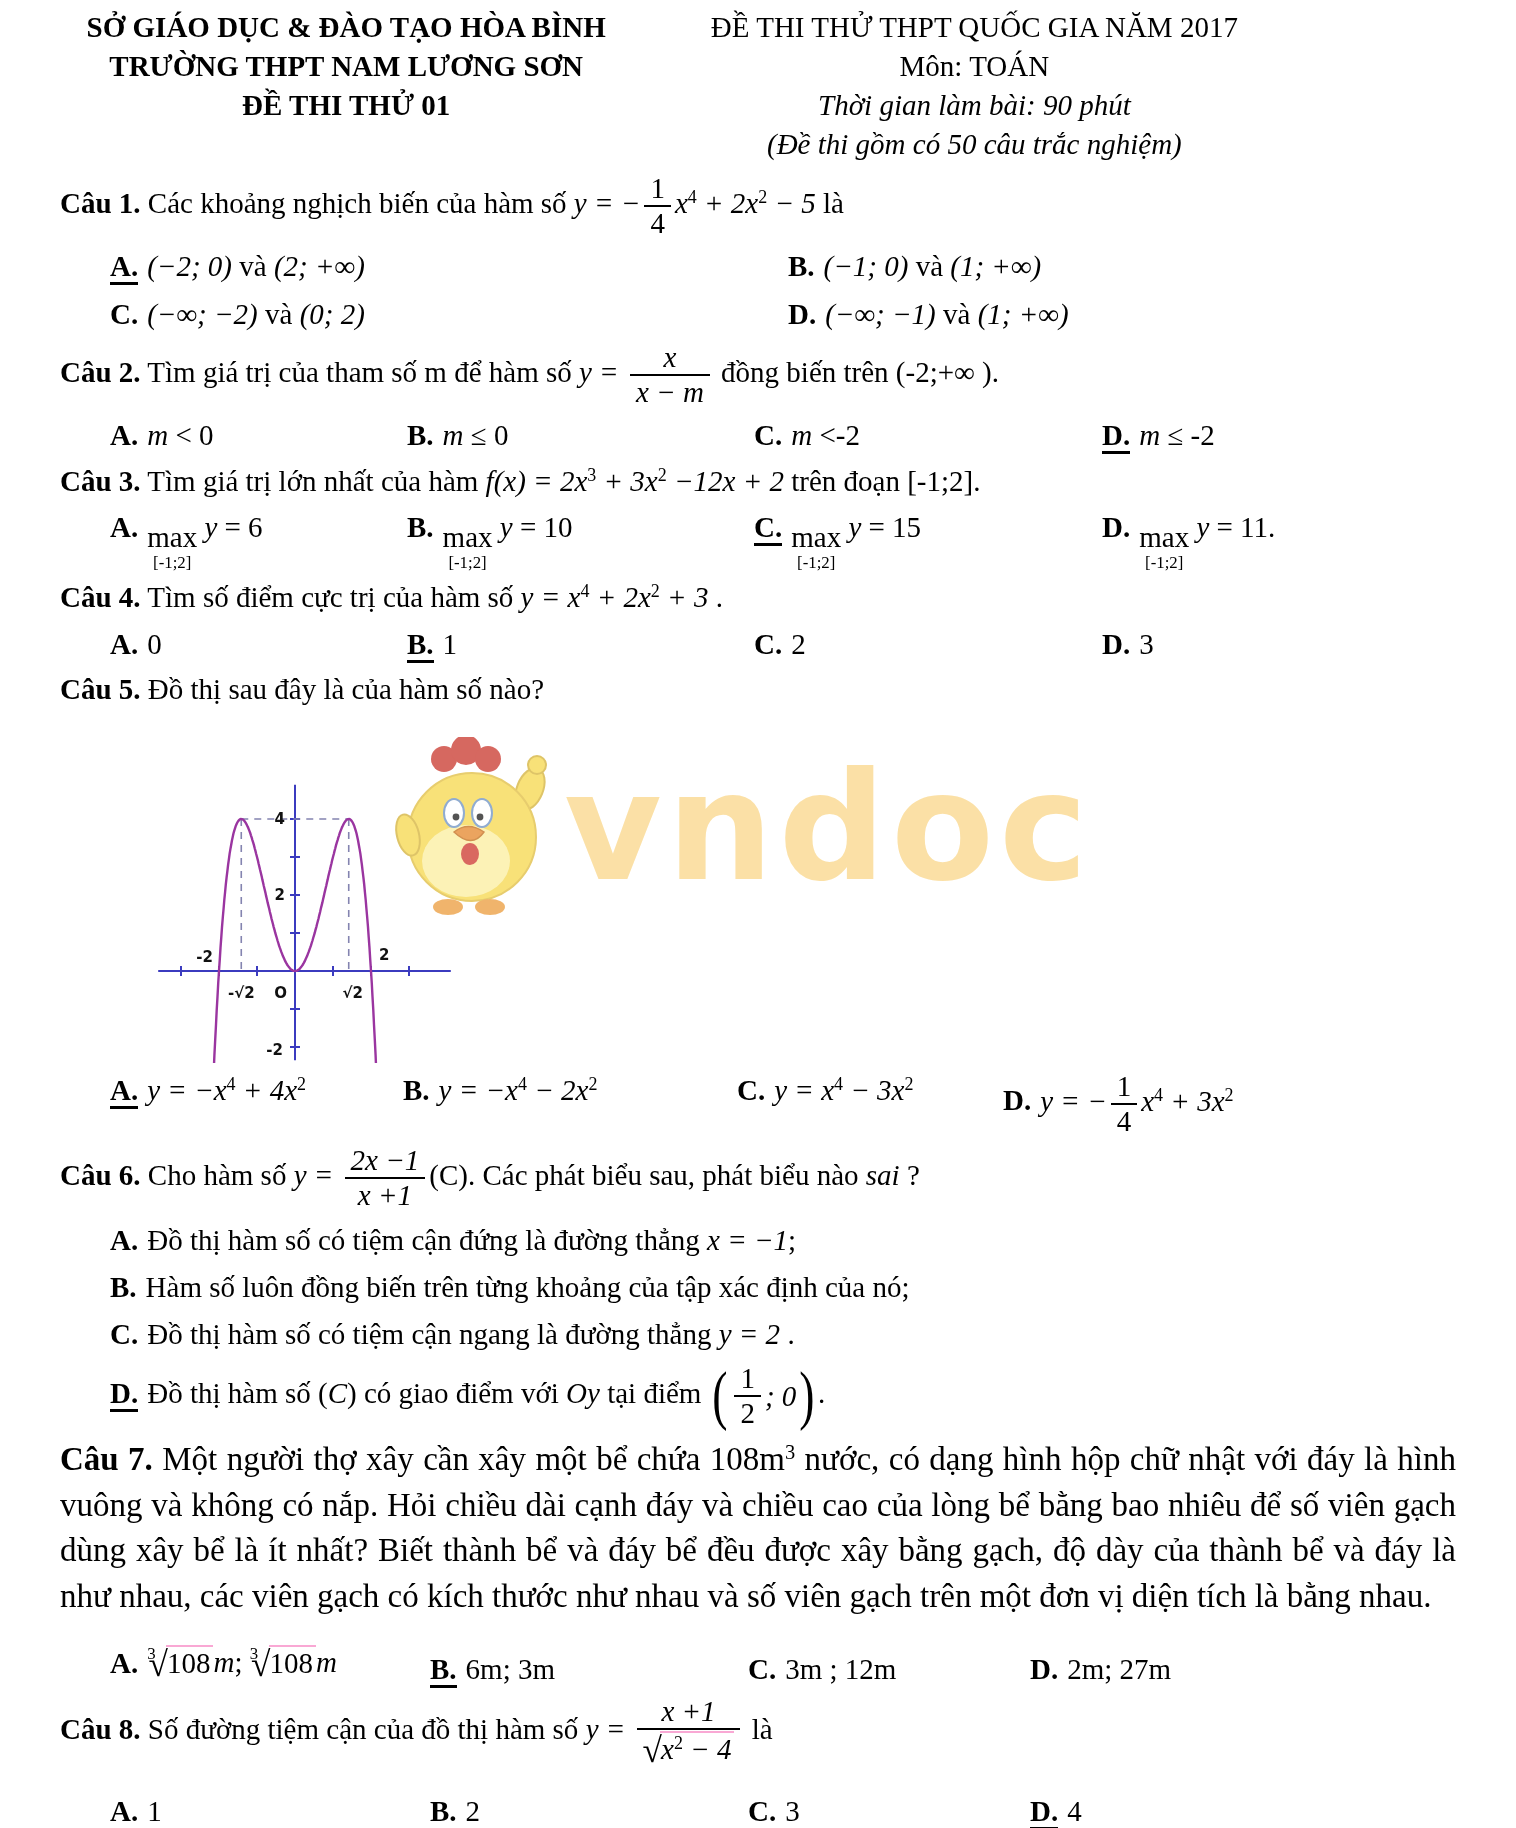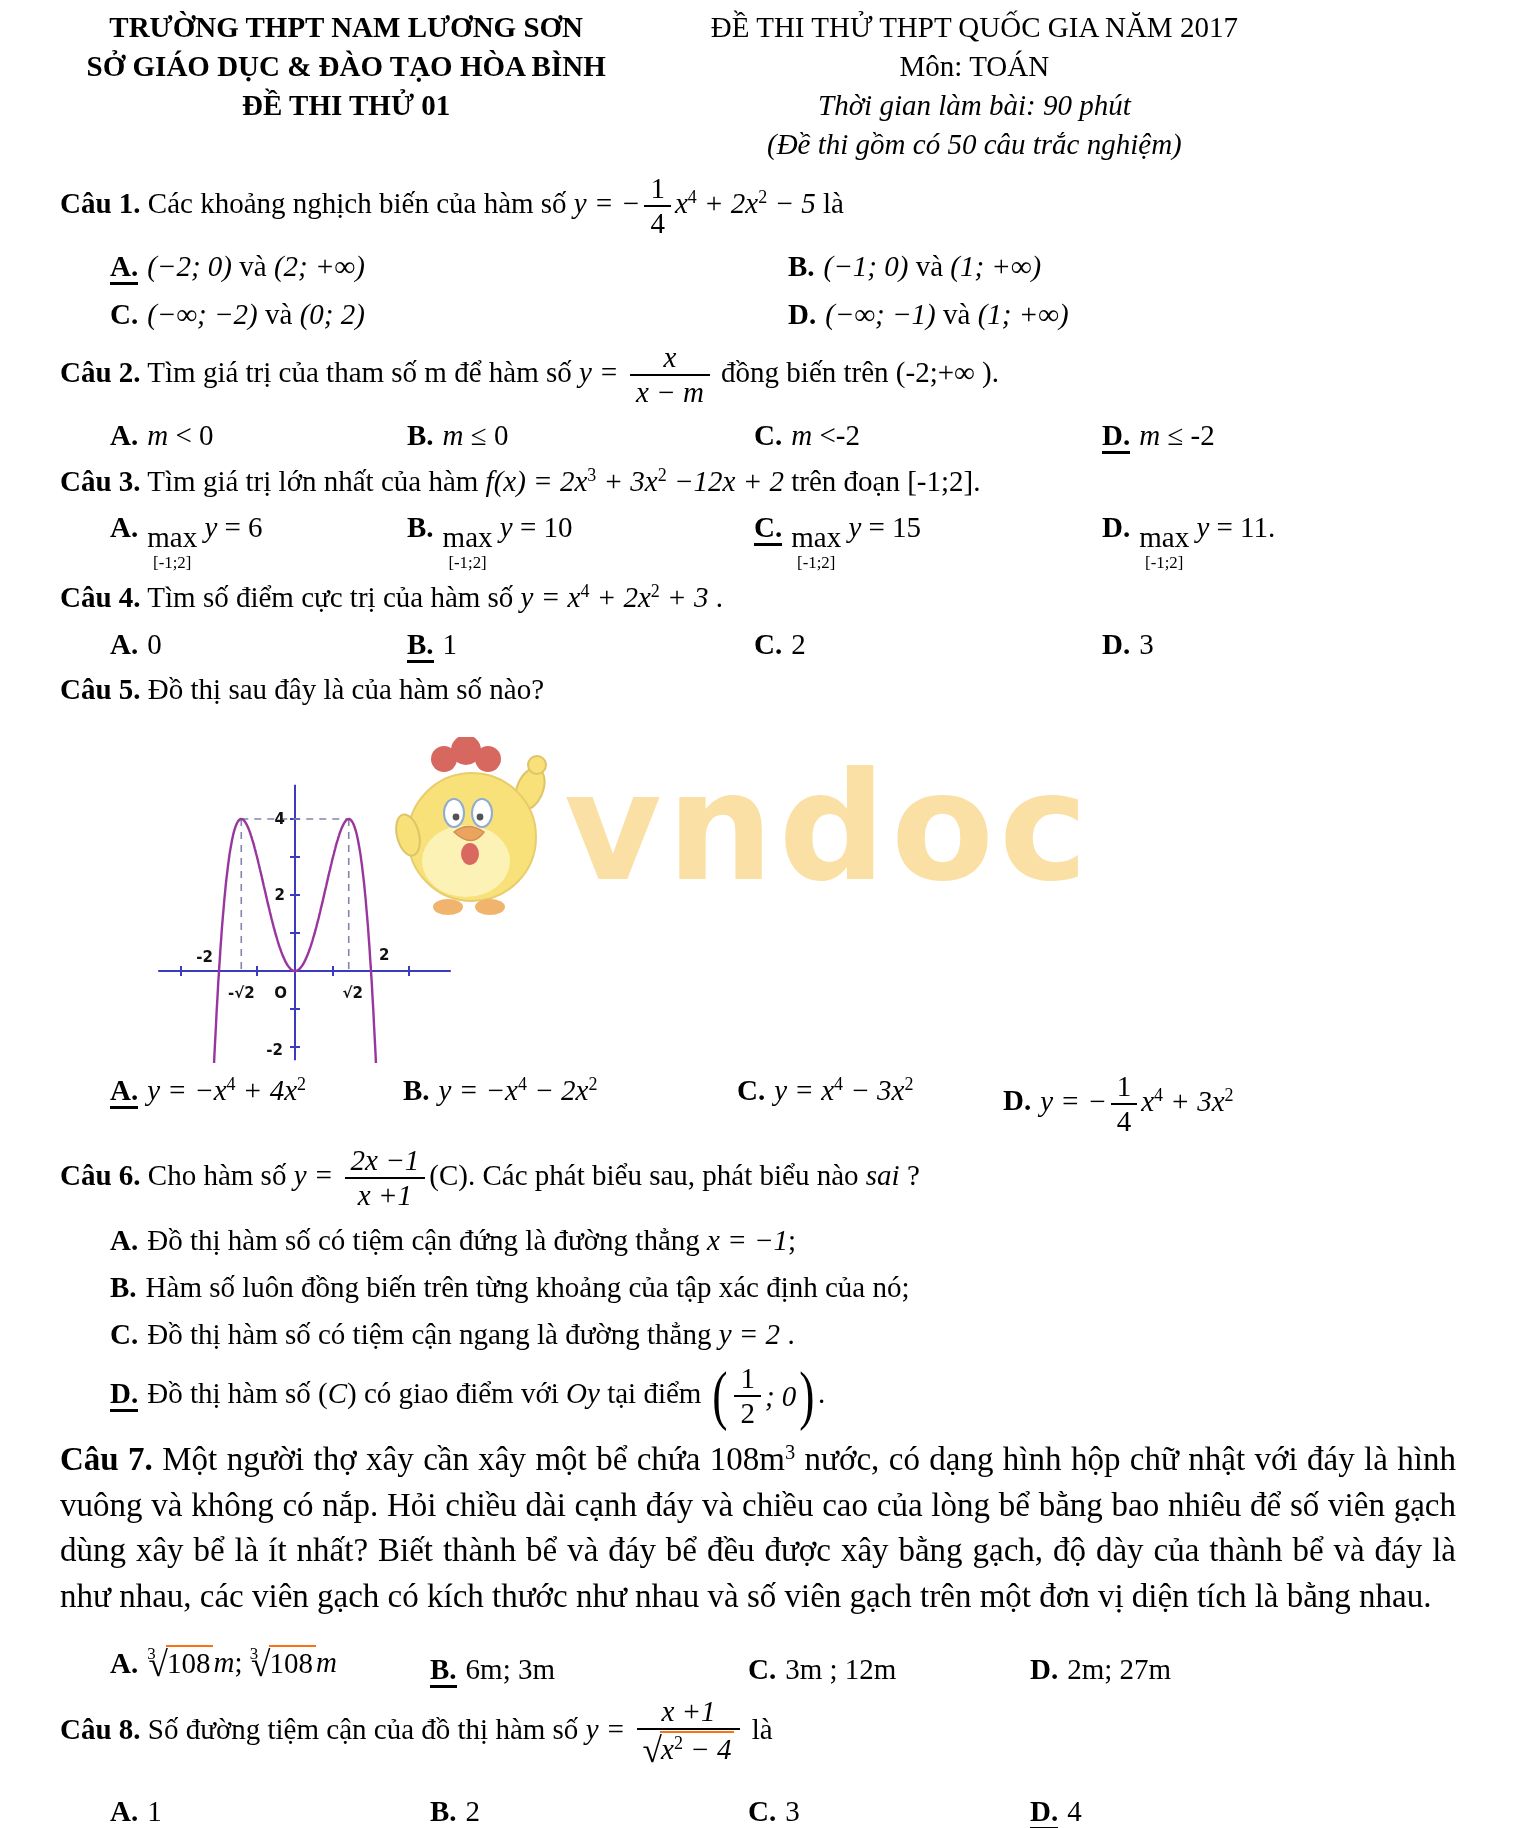--- a/index.html
+++ b/index.html
@@ -18,21 +18,21 @@
   .qbody.just{text-align:justify;font-size:33px;line-height:1.38;}
   .qlabel{font-weight:bold;}
   .math{font-style:italic;}
   sup.s{font-size:0.62em;vertical-align:0.55em;line-height:0;}
   .frac{display:inline-block;text-align:center;vertical-align:middle;margin:0 4px;line-height:1.08;}
   .frac .fnum{display:block;padding:0 6px 1px 6px;border-bottom:2px solid #000;}
   .frac .fden{display:block;padding:1px 6px 0 6px;}
   .sqrt{display:inline-block;white-space:nowrap;}
   .sqrt .deg{font-size:0.58em;vertical-align:0.8em;margin-right:-0.42em;position:relative;z-index:1;font-style:normal;}
   .sqrt .rsign{font-style:normal;font-size:1.22em;vertical-align:-0.1em;margin-right:-2px;}
-  .sqrt .rbody{border-top:2px solid #f97316;padding:0 3px 0 1px;}
+  .sqrt .rbody{border-top:2px solid #f9a8d4;padding:0 3px 0 1px;}
   .munder{display:inline-block;text-align:center;vertical-align:-1.05em;line-height:1.02;}
   .munder .mtop{display:block;}
   .munder .mbot{display:block;font-size:0.58em;margin-top:1px;}
   .bigp{display:inline-flex;align-items:center;vertical-align:middle;}
   .bigp .bp{font-size:2.25em;font-weight:400;font-style:normal;line-height:0.85;transform:scaleX(0.7);}
   .opts{margin-top:8px;padding-left:50px;}
   .opts.grid{display:grid;}
   .cols2{grid-template-columns:678px auto;row-gap:10px;}
   .cols4a{grid-template-columns:273px 323px 324px auto;gap:24px;}
   .cols4b{grid-template-columns:293px 334px 266px auto;}
@@ -47,22 +47,22 @@
   .wm-text{font-family:"DejaVu Sans","Liberation Sans",sans-serif;font-weight:700;font-size:150px;
            color:#fbdfa2;letter-spacing:5px;line-height:0.9;margin-left:6px;}
 </style>
 </head>
 <body>
 
 <div class="page">
 
   <div class="header">
     <div class="h-left">
+      <div>SỞ GIÁO DỤC &amp; ĐÀO TẠO HÒA BÌNH</div>
       <div>TRƯỜNG THPT NAM LƯƠNG SƠN</div>
-      <div>SỞ GIÁO DỤC &amp; ĐÀO TẠO HÒA BÌNH</div>
       <div>ĐỀ THI THỬ 01</div>
     </div>
     <div class="h-right">
       <div class="b">ĐỀ THI THỬ THPT QUỐC GIA NĂM 2017</div>
       <div class="b">Môn: TOÁN</div>
       <div class="it"><span>Thời gian làm bài: </span><span class="b">90 phút</span></div>
       <div class="it">(Đề thi gồm có 50 câu trắc nghiệm)</div>
     </div>
   </div>
 

